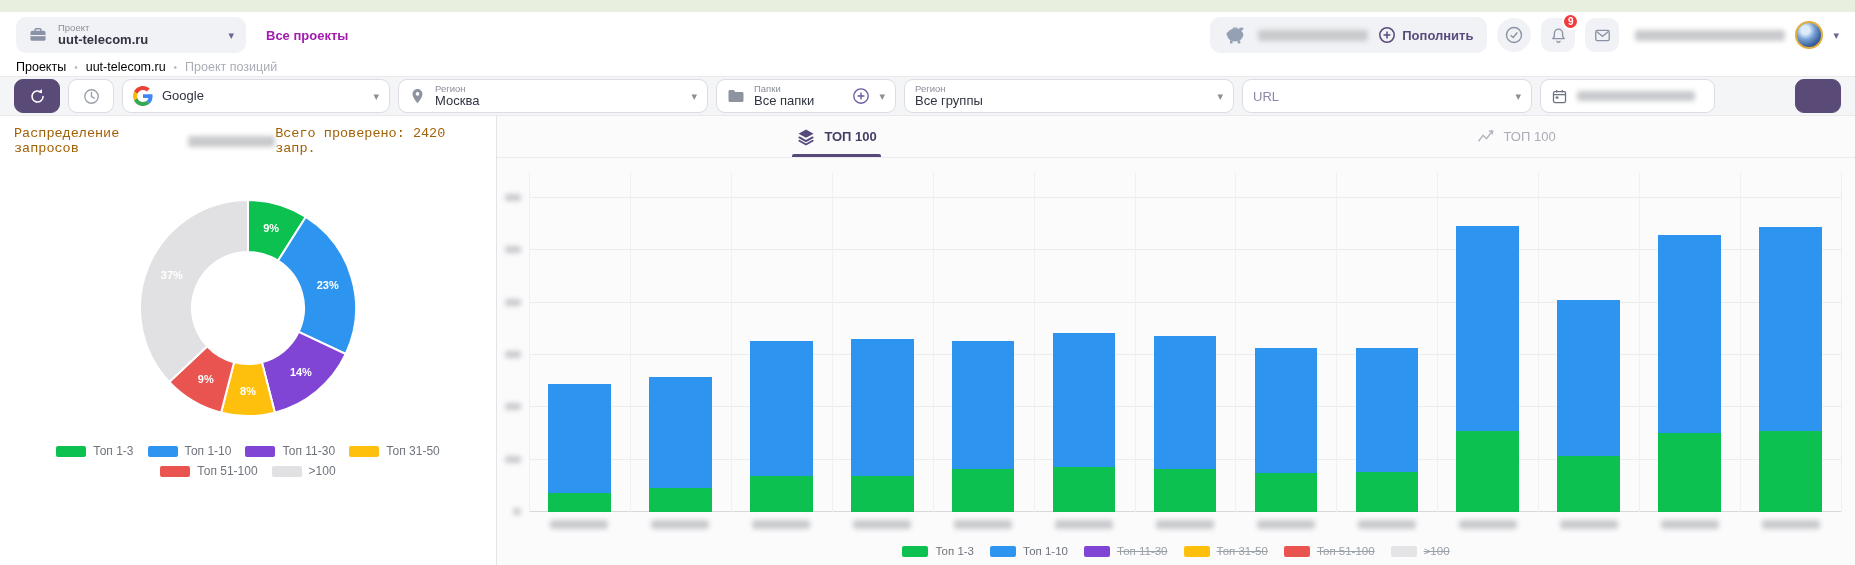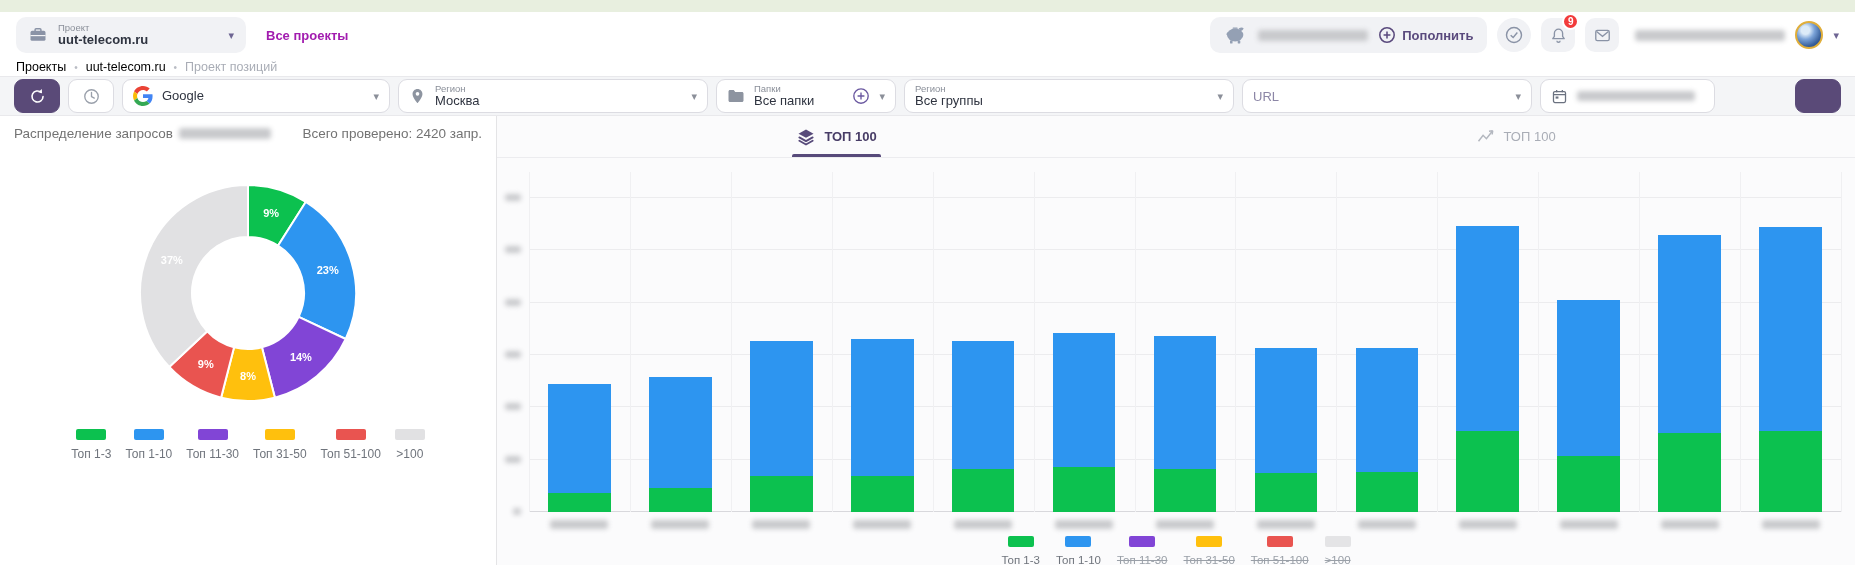--- a/index.html
+++ b/index.html
@@ -47,26 +47,26 @@
   .ctl .lab { font-size:9.5px; color:#8a8f99; display:block; }
   .ctl .val { font-size:13px; color:#2f3440; display:block; }
   .sq { width:46px; justify-content:center; padding:0; }
   .btn-dark { background:#5a4a78; border-color:#5a4a78; }
   .url-ph { font-size:13px; color:#8c86a6; flex:1; }
   .kebab-dot { width:4px; height:4px; border-radius:50%; background:#fff; margin:1.5px auto; }
 
   
   .main { display:flex; height:449px; background:#fff; }
   .left-panel { width:497px; border-right:1px solid #e4e4e6; padding:10px 14px 0; position:relative; }
-  .lp-header { display:flex; justify-content:space-between; align-items:center; font-size:13.5px; color:#737373; }
+  .lp-header { display:flex; justify-content:space-between; align-items:center; font-size:13.5px; color:#a16207;font-family:Liberation Mono, monospace; }
   .lp-title { display:flex; align-items:center; gap:6px; }
   .donut-wrap { display:flex; justify-content:center; margin-top:18px; }
   .donut-label { font-size:11px; font-weight:bold; fill:#fff; }
   .legend { display:flex; flex-wrap:wrap; justify-content:center; gap:6px 14px; margin-top:10px; font-size:12px; color:#6f747c; }
-  .legend-item { display:flex; align-items:center; gap:7px;flex-direction:column; }
+  .legend-item { display:flex; align-items:center; gap:7px; }
   .chip { width:30px; height:11px; border-radius:2px; display:inline-block; }
   .struck span.lt { text-decoration:line-through; color:#9aa0a8; }
 
   .right-panel { flex:1; background:#fbfbfc; display:flex; flex-direction:column; }
   .tabs { height:42px; display:flex; justify-content:space-around; align-items:center; border-bottom:1px solid #ececef; }
   .tab { display:flex; align-items:center; gap:8px; font-size:13px; color:#a9adb6; cursor:pointer;
     position:relative; height:100%; padding:0 4px; }
   .tab.active { color:#473c66; font-weight:bold; }
   .tab.active::after { content:""; position:absolute; left:0; right:0; bottom:0; height:3px;
     background:#574a7a; border-radius:2px 2px 0 0; }

